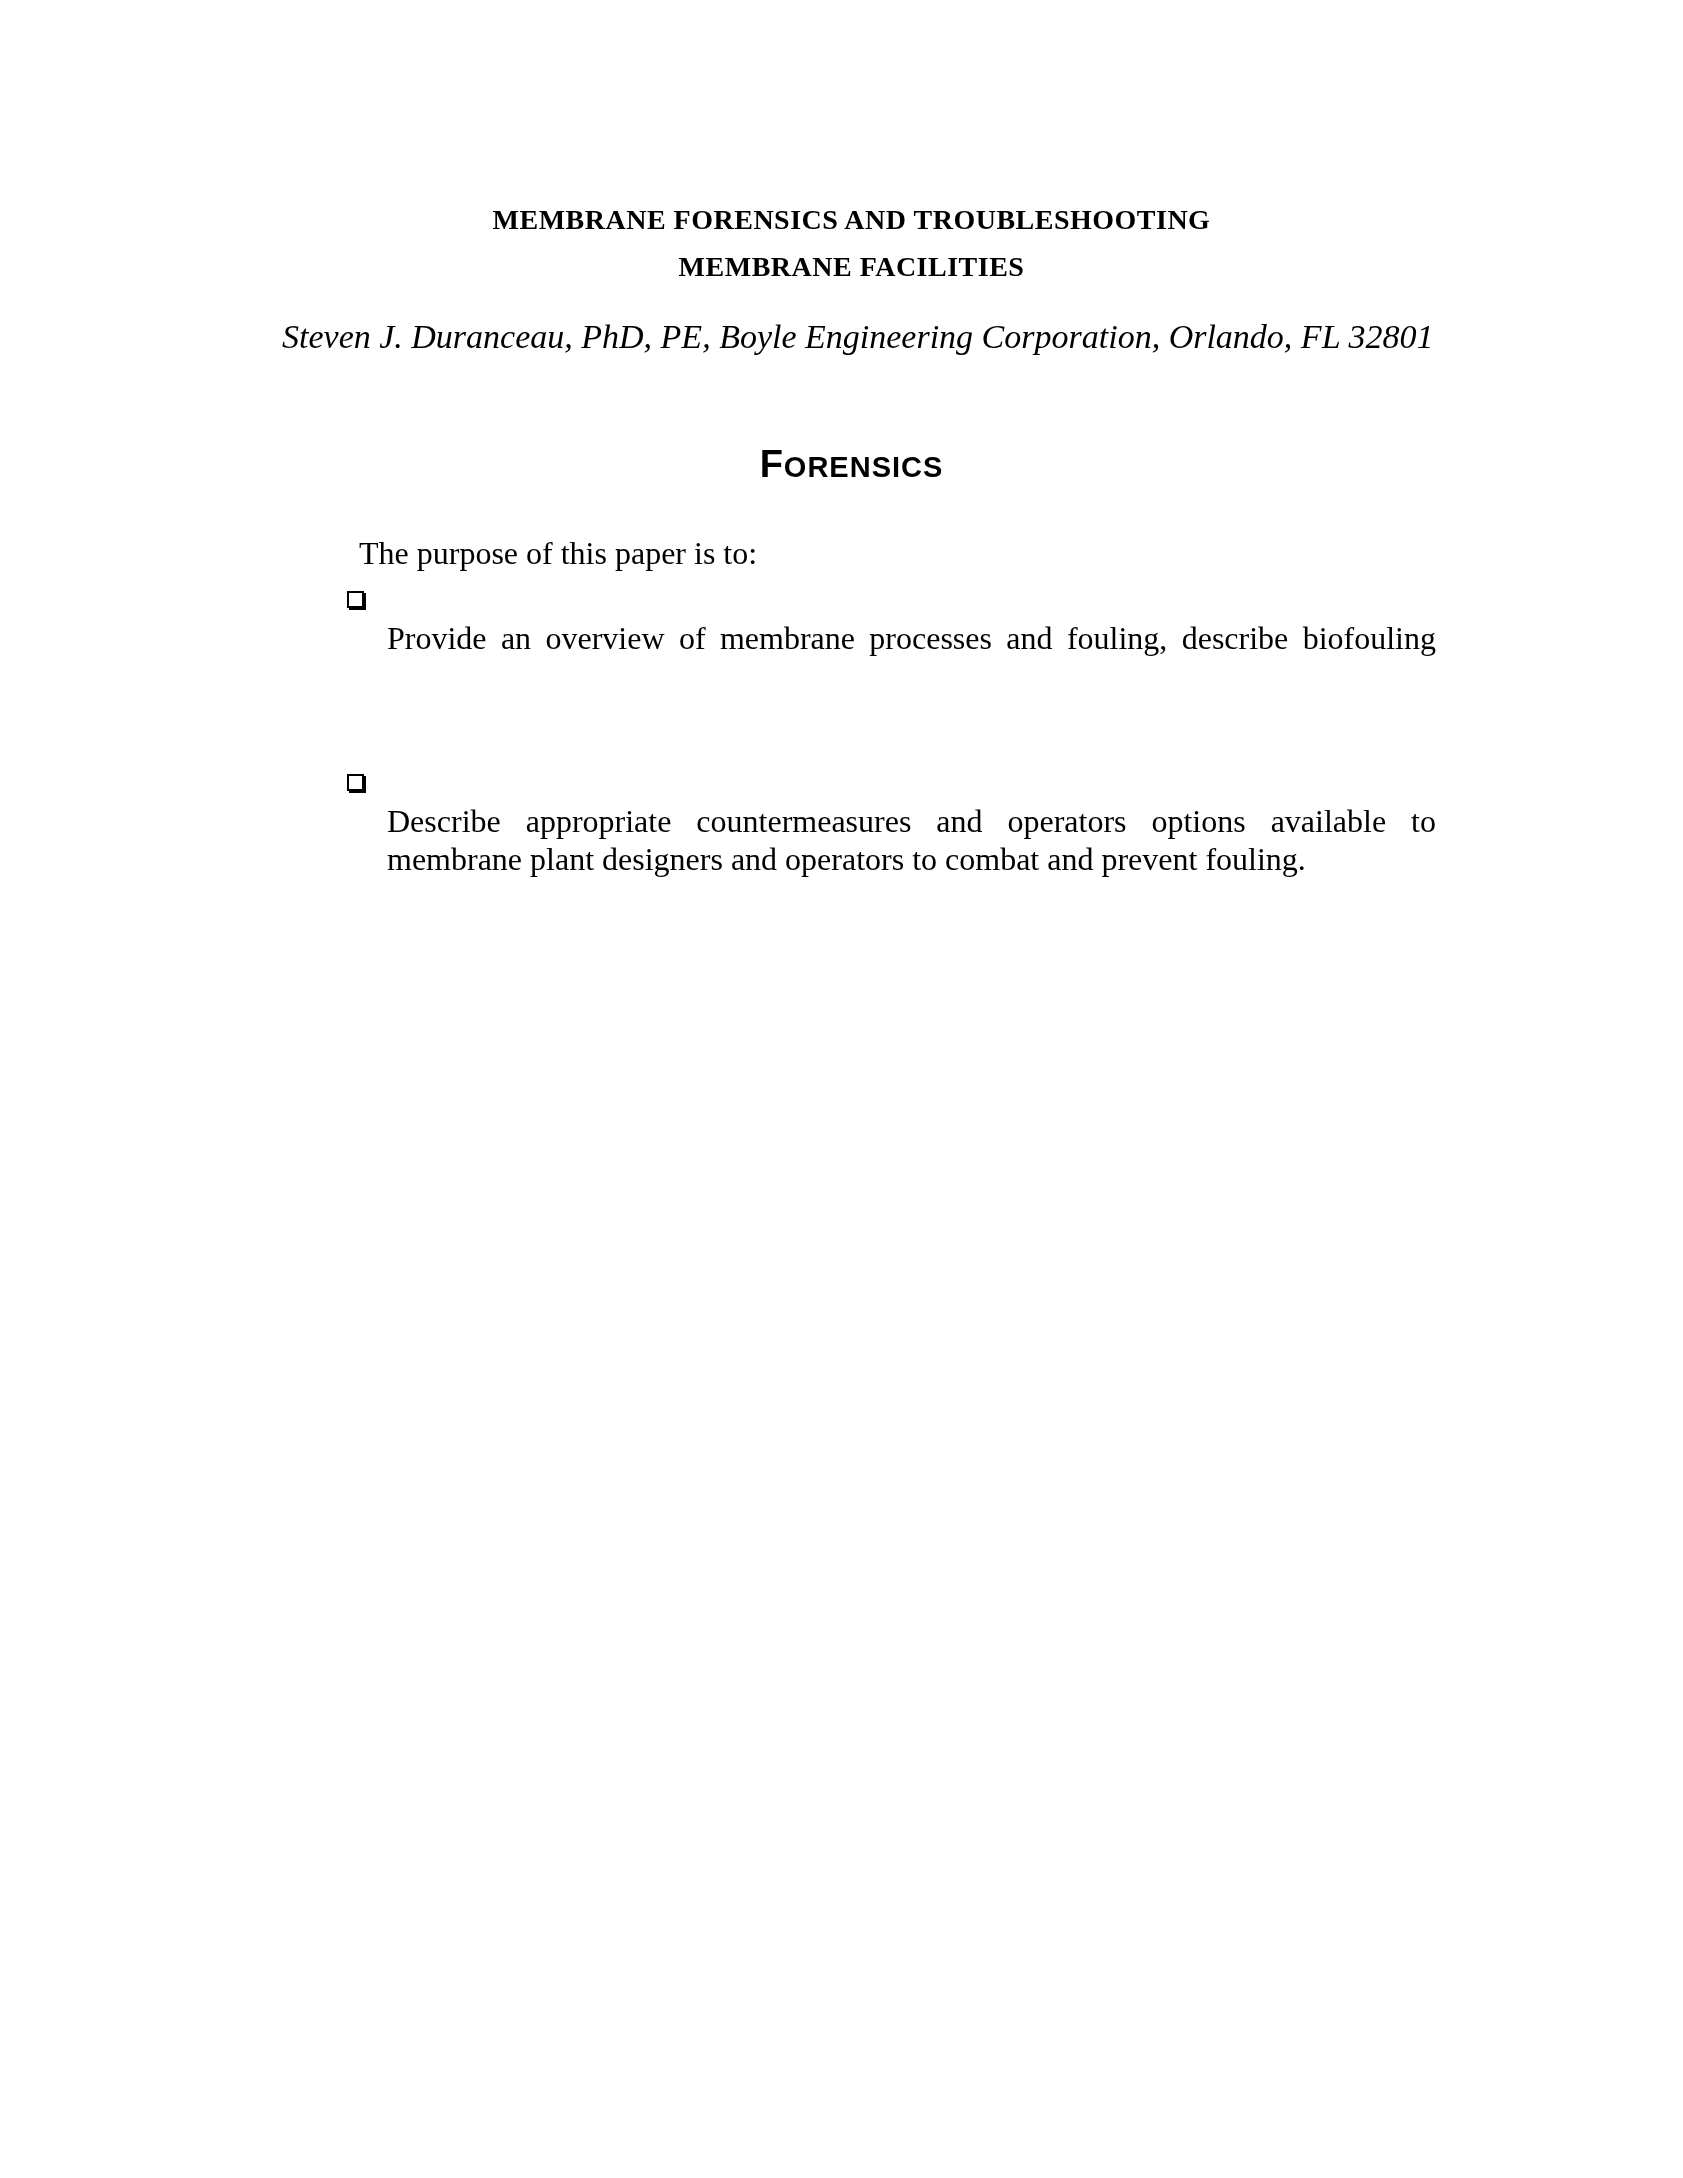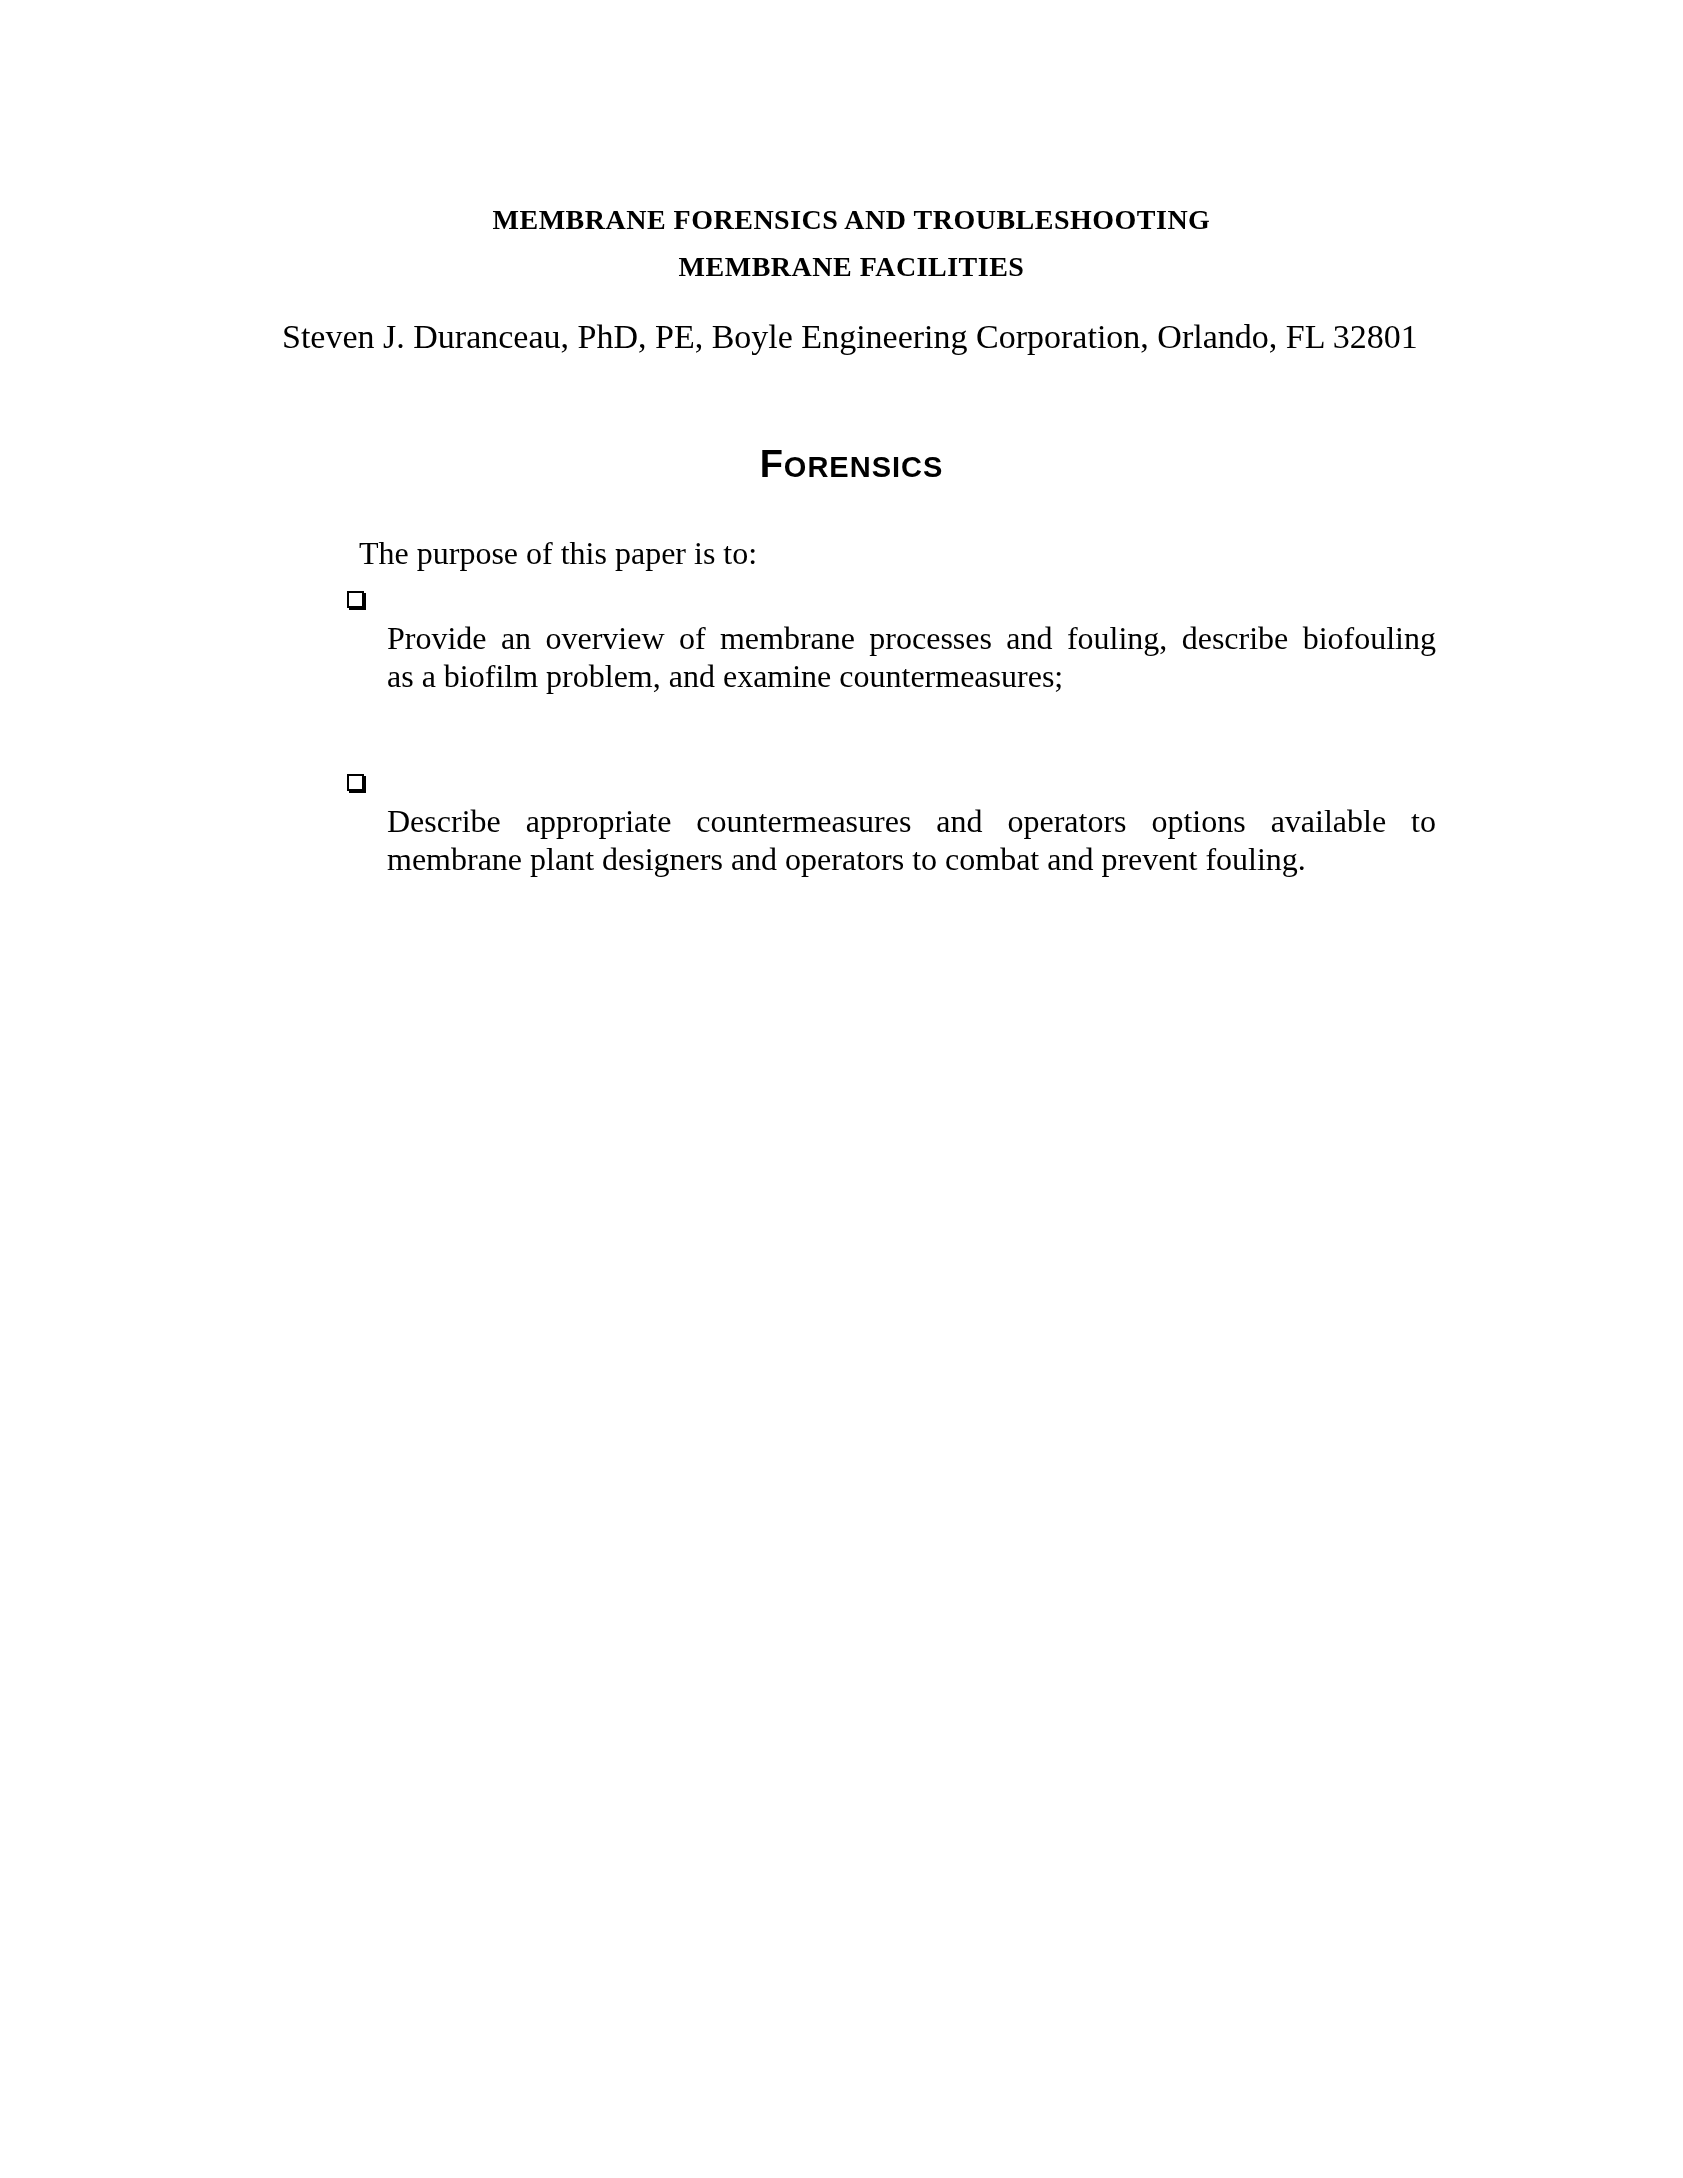--- a/index.html
+++ b/index.html
@@ -25,20 +25,21 @@
     font-weight: bold;
     font-size: 28px;
     line-height: 47px;
     letter-spacing: 0.5px;
   }
   .author-line {
     position: absolute;
     top: 317px;
     left: 282px;
     width: 1153px;
+    font-style: italic;
     font-size: 34px;
     line-height: 40px;
     white-space: nowrap;
   }
   .abstract-heading {
     position: absolute;
     top: 447px;
     left: 282px;
     width: 1139px;
     margin: 0;
@@ -111,21 +112,20 @@
   <h2 class="abstract-heading">FORENSICS</h2>
 
   <p class="intro">The purpose of this paper is to:</p>
 
   <div class="bullet b1">
     <span class="marker-cell">
       <span class="square"></span>
     </span>
     <div class="bullet-text">
       <span class="line justified">Provide an overview of membrane processes and fouling, describe biofouling</span>
-      <span class="line">as a biofilm problem, and examine countermeasures;</span>
     </div>
   </div>
 
 
   <div class="bullet b3">
     <span class="marker-cell">
       <span class="square"></span>
     </span>
     <div class="bullet-text">
       <span class="line justified">Describe appropriate countermeasures and operators options available to</span>

